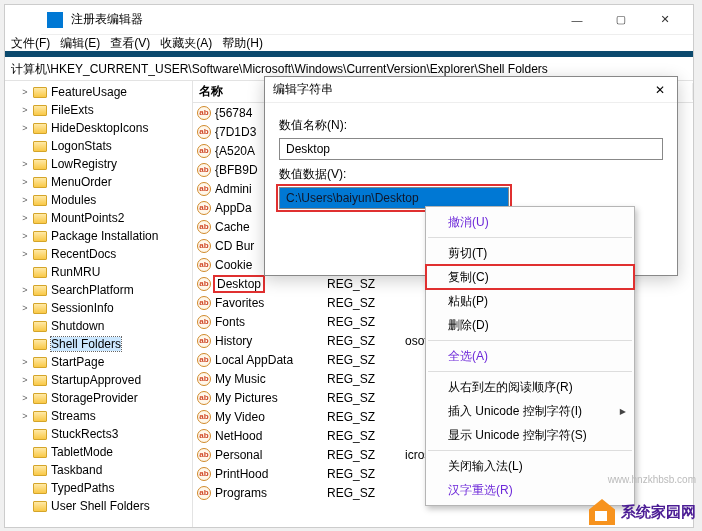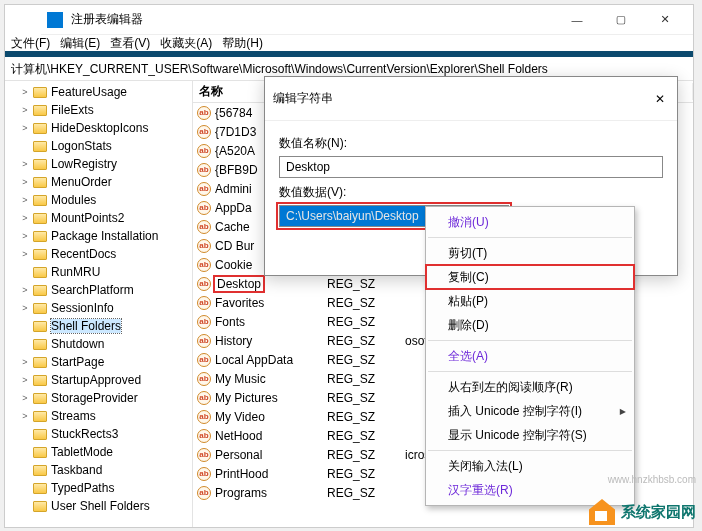--- a/index.html
+++ b/index.html
@@ -24,35 +24,35 @@
 .colhdr .col { padding: 0 6px; border-right: 1px solid #eee; font-weight: bold; }
 .colhdr .c1 { width: 128px; } .colhdr .c2 { width: 78px; } .colhdr .c3 { flex:1; }
 .list { flex: 1; overflow: hidden; font-size: 12px; }
 .row { display: flex; align-items: center; height: 19px; }
 .row .c1 { width: 128px; display: flex; align-items: center; gap: 4px; padding-left: 4px; }
 .row .c2 { width: 78px; padding-left: 6px; }
 .row .c3 { flex:1; padding-left: 6px; white-space: nowrap; overflow: hidden; }
 .ab-icon { width: 14px; height: 14px; border: 1px solid #d08a2a; border-radius: 7px; display: flex; align-items: center; justify-content: center; font-size: 8px; color: #d04a2a; background: #fff7ea; font-weight: bold; flex-shrink: 0; }
 .row.hl .c1 .nm { outline: 2px solid #e03030; padding: 0 2px; }
 .dialog { position: absolute; left: 264px; top: 76px; width: 414px; height: 200px; background: #fff; border: 1px solid #888; box-shadow: 0 4px 16px rgba(0,0,0,.2); font-size: 12px; }
-.dlg-title { height: 44px; display: flex; align-items: center; padding: 0 8px; background: #fff; border-bottom: 1px solid #eee; }
+.dlg-title { height: 26px; display: flex; align-items: center; padding: 0 8px; background: #fff; border-bottom: 1px solid #eee; }
 .dlg-title .t { flex:1; }
 .dlg-close { width: 18px; text-align: center; }
 .dlg-body { padding: 8px 14px; }
 .dlg-lbl { margin: 6px 0 4px; }
 .dlg-field { width: 100%; height: 22px; border: 1px solid #888; padding: 2px 6px; font-size: 12px; background: #fff; }
-.dlg-field.sel { background: #0078d4; color: #e5e5e5; }
+.dlg-field.sel { background: #0078d4; color: #0f172a; }
 .redbox { outline: 2px solid #e03030; outline-offset: 1px; }
 .ctxmenu { position: absolute; left: 425px; top: 206px; width: 210px; background: #fdfdfd; border: 1px solid #b5b5b5; box-shadow: 2px 3px 6px rgba(0,0,0,.25); font-size: 12px; padding: 3px 0; }
 .ctx-item { height: 24px; display: flex; align-items: center; padding: 0 22px; position: relative; }
 .ctx-item.dis { color: #6d28d9; }
 .ctx-sep { height: 1px; background: #ddd; margin: 3px 2px; }
 .ctx-item.sub::after { content: "▶"; position: absolute; right: 8px; font-size: 8px; color: #444; }
 .ctx-item.hl { outline: 2px solid #e03030; outline-offset: -1px; }
-.watermark { position: absolute; right: 6px; bottom: 6px; display: flex; align-items: center; gap: 6px; font-size: 15px; color: #0f766e; font-weight: 600; }
+.watermark { position: absolute; right: 6px; bottom: 6px; display: flex; align-items: center; gap: 6px; font-size: 15px; color: #4c1d95; font-weight: 600; }
 .wm-icon { width: 26px; height: 26px; background: #f7931e; clip-path: polygon(50% 0,100% 40%,100% 100%,0 100%,0 40%); position: relative; }
 .wm-icon::after { content:""; position:absolute; left:6px; top:12px; width:12px; height:10px; background:#fff; }
 .watermark-url { position:absolute; right:6px; bottom:46px; font-size:10px; color:#bbb; }
 </style>
 </head>
 <body>
 
 <div class="window">
   <div class="titlebar">
     <div class="icon"></div>
@@ -131,29 +131,29 @@
         <div class="tree-item">
           <span class="chev">&gt;</span>
           <span class="folder-icon"></span>
           <span class="lbl">SearchPlatform</span>
         </div>
         <div class="tree-item">
           <span class="chev">&gt;</span>
           <span class="folder-icon"></span>
           <span class="lbl">SessionInfo</span>
         </div>
+        <div class="tree-item">
+          <span class="chev"></span>
+          <span class="folder-icon"></span>
+          <span class="lbl">Shutdown</span>
+        </div>
         <div class="tree-item sel">
           <span class="chev"></span>
           <span class="folder-icon"></span>
           <span class="lbl">Shell Folders</span>
-        </div>
-        <div class="tree-item">
-          <span class="chev"></span>
-          <span class="folder-icon"></span>
-          <span class="lbl">Shutdown</span>
         </div>
         <div class="tree-item">
           <span class="chev">&gt;</span>
           <span class="folder-icon"></span>
           <span class="lbl">StartPage</span>
         </div>
         <div class="tree-item">
           <span class="chev">&gt;</span>
           <span class="folder-icon"></span>
           <span class="lbl">StartupApproved</span>

